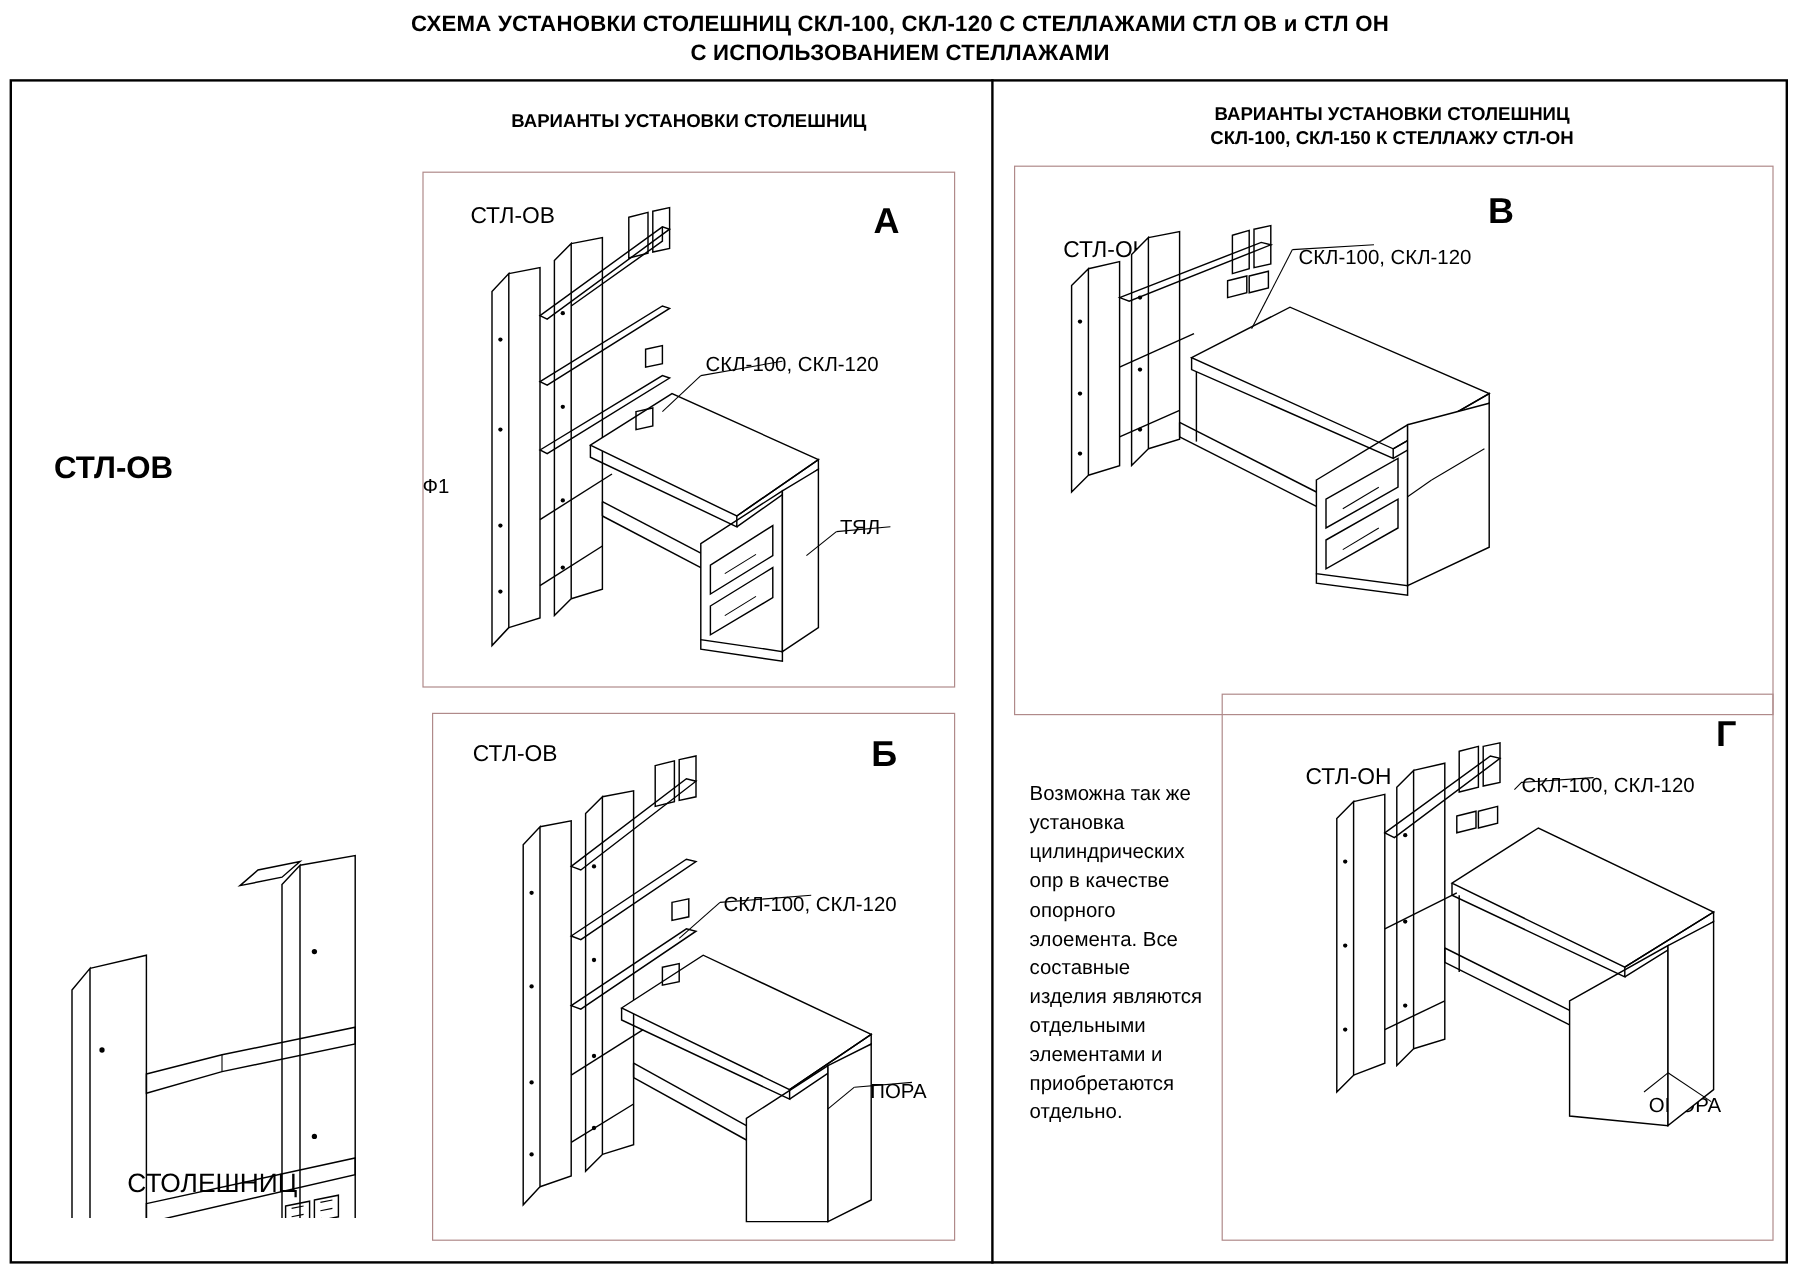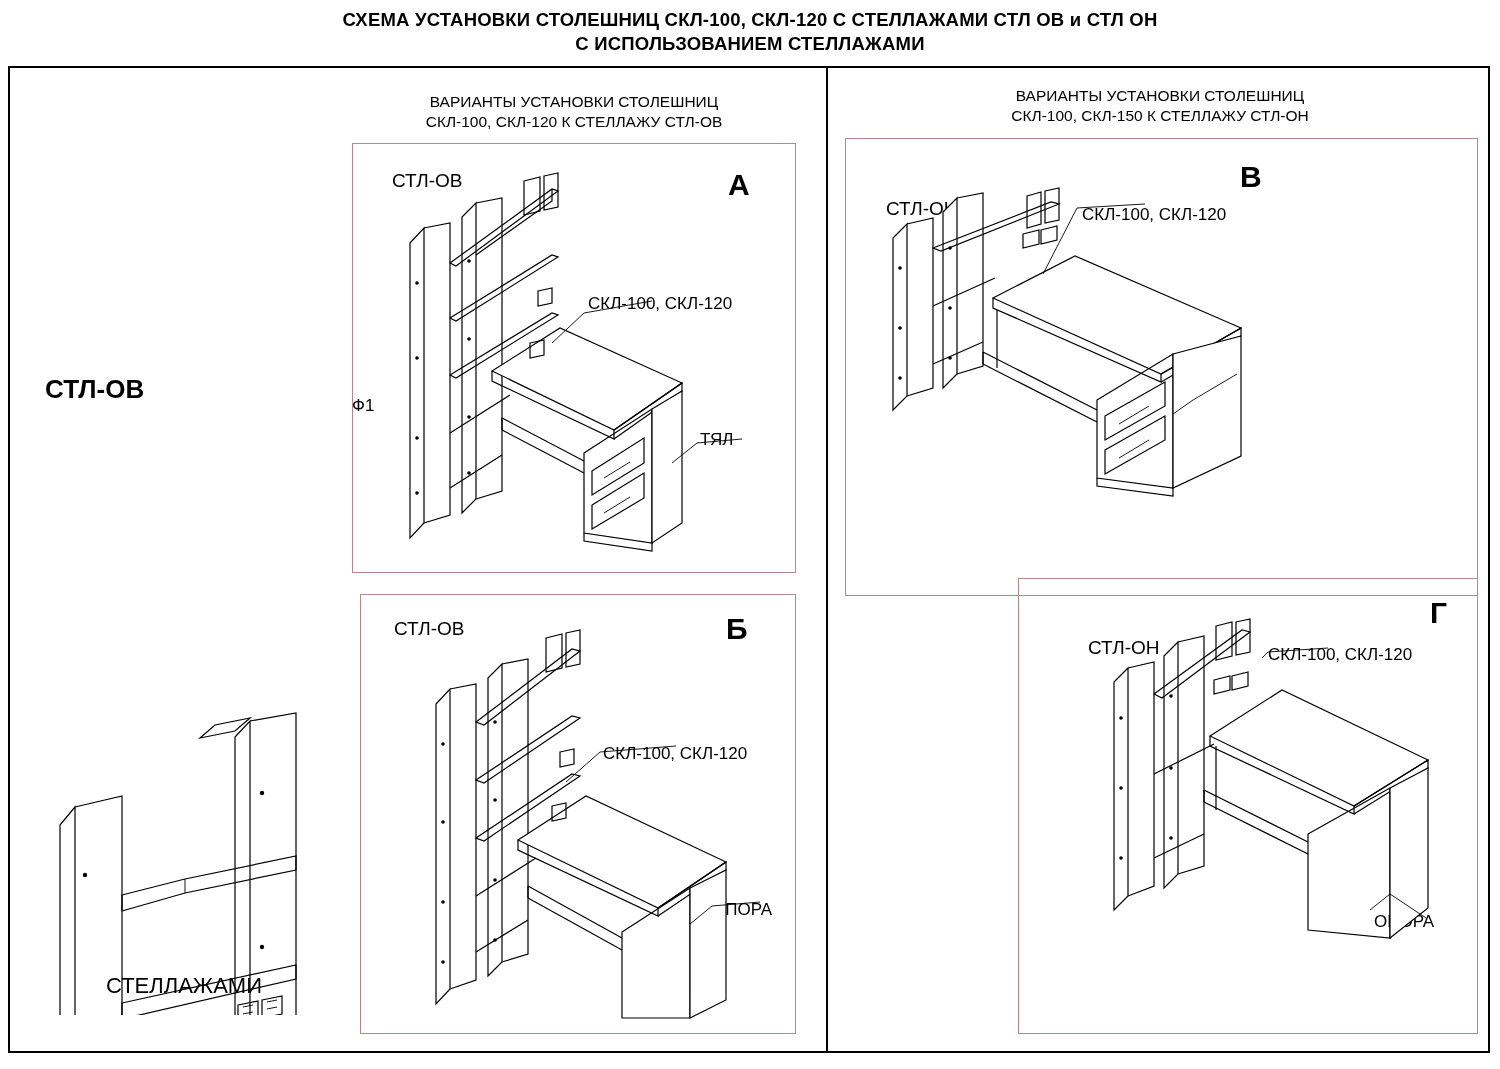--- a/index.html
+++ b/index.html
@@ -47,21 +47,21 @@
     border-left: 2px solid #000;
   }
   .panel {
     position: absolute;
     border: 1px solid #b08a8a;
     box-sizing: border-box;
   }
   .panel-head {
     position: absolute;
     text-align: center;
-    font-weight: normal;
+    font-weight: bold;
     font-size: 15.5px;
     line-height: 1.3;
   }
   .txt {
     position: absolute;
     font-size: 17px;
     line-height: 1.42;
     white-space: pre-line;
   }
   .lbl {
@@ -140,25 +140,24 @@
     <path class="ln-thin" d="M233 652 L243 650 M233 659 L243 657"></path>
     <path class="ln-thin" d="M257 647 L267 645 M257 654 L267 652"></path>
     <path class="ln-thin" d="M170 689 L184 686 M170 696 L184 693"></path>
 
     <path class="ln-thin" d="M96 1005 L176 700"></path>
     <path class="ln-thin" d="M96 1005 L236 665"></path>
     <path class="ln-thin" d="M96 1005 L258 660"></path>
     <path class="ln-thin" d="M96 1008 L300 1008"></path>
   </svg>
 
-  <div class="lbl" style="left:106px; top:973px; font-size:22px;">СТЕЛЛАЖАМИ</div>
+  <div class="lbl" style="left:106px; top:973px; font-size:22px;">СТОЛЕШНИЦ</div>
 
   <div class="panel-head" style="left:352px; top:92px; width:444px;">
     <div>ВАРИАНТЫ УСТАНОВКИ СТОЛЕШНИЦ</div>
-    <div>СКЛ-100, СКЛ-120 К СТЕЛЛАЖУ СТЛ-ОВ</div>
   </div>
 
   <div class="panel-head" style="left:840px; top:86px; width:640px;">
     <div>ВАРИАНТЫ УСТАНОВКИ СТОЛЕШНИЦ</div>
     <div>СКЛ-100, СКЛ-150 К СТЕЛЛАЖУ СТЛ-ОН</div>
   </div>
 
   <div class="panel" style="left:352px; top:143px; width:444px; height:430px;"></div>
 
   <div class="letter" style="left:728px; top:168px;">А</div>
@@ -354,14 +353,15 @@
     <circle class="dot" cx="153" cy="118" r="1.8"></circle>
     <circle class="dot" cx="153" cy="190" r="1.8"></circle>
     <circle class="dot" cx="153" cy="260" r="1.8"></circle>
     <path class="ln" d="M196 102 L212 98 L212 112 L196 116 Z"></path>
     <path class="ln" d="M214 98 L230 94 L230 108 L214 112 Z"></path>
     <path class="ln-thin" d="M244 80 L250 74 L310 70"></path>
     <path class="ln-thin" d="M372 316 L352 332"></path>
     <path class="ln-thin" d="M372 316 L408 340"></path>
   </svg>
 
+  <div class="txt" style="left:858px; top:650px; width:150px; font-size:17px;">Возможна так же установка цилиндрических опр в качестве опорного элоемента. Все составные изделия являются отдельными элементами и приобретаются отдельно.</div>
 
 </div>
 
 </body></html>

